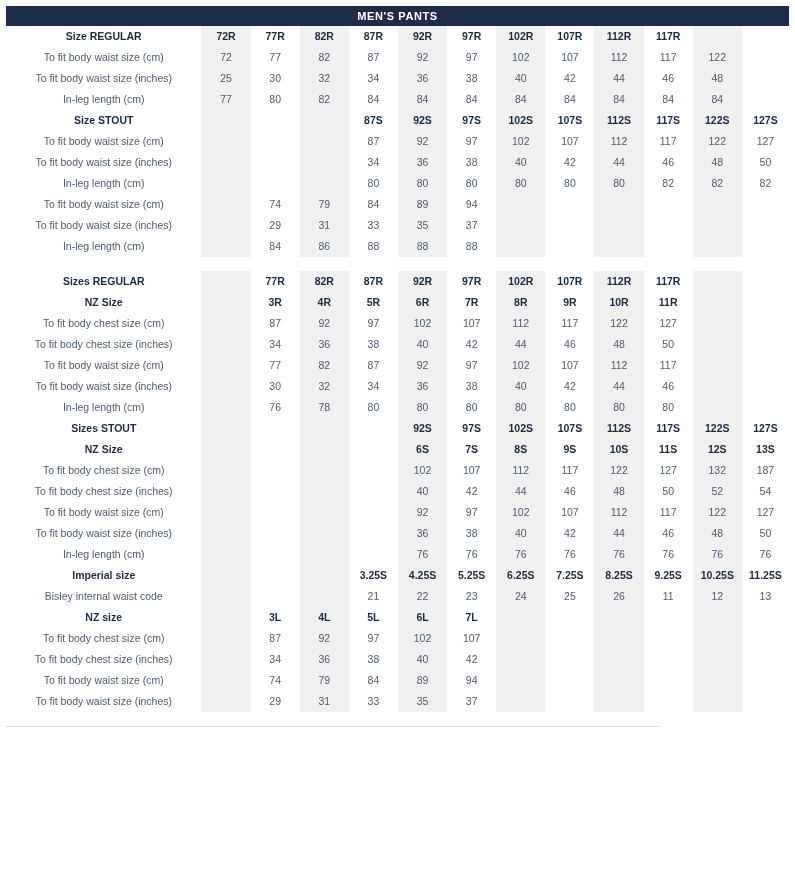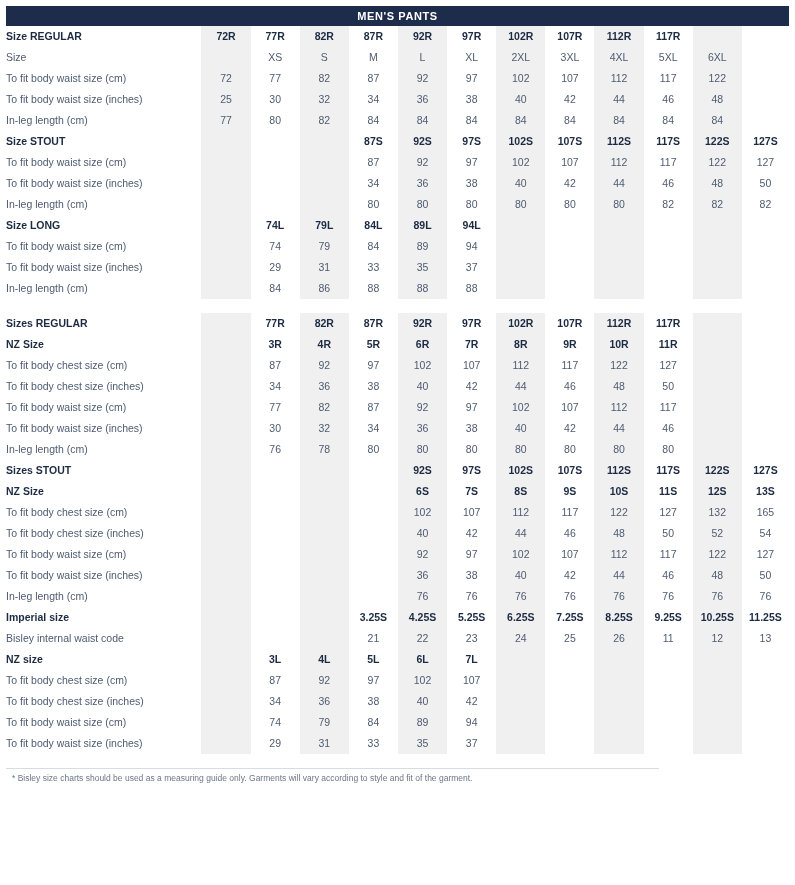--- a/index.html
+++ b/index.html
@@ -37,21 +37,21 @@
     background: #1d2c4b;
     color: #ffffff;
     text-align: center;
     font-size: 11px;
     font-weight: bold;
     letter-spacing: 0.6px;
     height: 20px;
     line-height: 20px;
   }
   .rowlabel {
-    text-align: left;
+    text-align: center;
     padding-left: 6px;
     white-space: nowrap;
     overflow: hidden;
   }
   .cell {
     text-align: center;
   }
   tr.datarow > td {
     height: 21px;
     line-height: 21px;
@@ -117,35 +117,20 @@
           <td class="cell shade">92R</td>
           <td class="cell plain">97R</td>
           <td class="cell shade">102R</td>
           <td class="cell plain">107R</td>
           <td class="cell shade">112R</td>
           <td class="cell plain">117R</td>
           <td class="cell shade"></td>
           <td class="cell plain"></td>
         </tr>
 
-        <tr class="datarow">
-          <td class="rowlabel plain muted">Size</td>
-          <td class="cell shade muted"></td>
-          <td class="cell plain muted">XS</td>
-          <td class="cell shade muted">S</td>
-          <td class="cell plain muted">M</td>
-          <td class="cell shade muted">L</td>
-          <td class="cell plain muted">XL</td>
-          <td class="cell shade muted">2XL</td>
-          <td class="cell plain muted">3XL</td>
-          <td class="cell shade muted">4XL</td>
-          <td class="cell plain muted">5XL</td>
-          <td class="cell shade muted">6XL</td>
-          <td class="cell plain muted"></td>
-        </tr>
 
         <tr class="datarow">
           <td class="rowlabel plain muted">To fit body waist size (cm)</td>
           <td class="cell shade muted">72</td>
           <td class="cell plain muted">77</td>
           <td class="cell shade muted">82</td>
           <td class="cell plain muted">87</td>
           <td class="cell shade muted">92</td>
           <td class="cell plain muted">97</td>
           <td class="cell shade muted">102</td>
@@ -245,35 +230,20 @@
           <td class="cell shade muted">80</td>
           <td class="cell plain muted">80</td>
           <td class="cell shade muted">80</td>
           <td class="cell plain muted">80</td>
           <td class="cell shade muted">80</td>
           <td class="cell plain muted">82</td>
           <td class="cell shade muted">82</td>
           <td class="cell plain muted">82</td>
         </tr>
 
-        <tr class="head">
-          <td class="rowlabel plain">Size LONG</td>
-          <td class="cell shade"></td>
-          <td class="cell plain">74L</td>
-          <td class="cell shade">79L</td>
-          <td class="cell plain">84L</td>
-          <td class="cell shade">89L</td>
-          <td class="cell plain">94L</td>
-          <td class="cell shade"></td>
-          <td class="cell plain"></td>
-          <td class="cell shade"></td>
-          <td class="cell plain"></td>
-          <td class="cell shade"></td>
-          <td class="cell plain"></td>
-        </tr>
 
         <tr class="datarow">
           <td class="rowlabel plain muted">To fit body waist size (cm)</td>
           <td class="cell shade muted"></td>
           <td class="cell plain muted">74</td>
           <td class="cell shade muted">79</td>
           <td class="cell plain muted">84</td>
           <td class="cell shade muted">89</td>
           <td class="cell plain muted">94</td>
           <td class="cell shade muted"></td>
@@ -488,21 +458,21 @@
           <td class="cell plain muted"></td>
           <td class="cell shade muted"></td>
           <td class="cell plain muted"></td>
           <td class="cell shade muted">102</td>
           <td class="cell plain muted">107</td>
           <td class="cell shade muted">112</td>
           <td class="cell plain muted">117</td>
           <td class="cell shade muted">122</td>
           <td class="cell plain muted">127</td>
           <td class="cell shade muted">132</td>
-          <td class="cell plain muted">165</td>
+          <td class="cell plain muted">187</td>
         </tr>
 
         <tr class="datarow">
           <td class="rowlabel plain muted">To fit body chest size (inches)</td>
           <td class="cell shade muted"></td>
           <td class="cell plain muted"></td>
           <td class="cell shade muted"></td>
           <td class="cell plain muted"></td>
           <td class="cell shade muted">40</td>
           <td class="cell plain muted">42</td>
@@ -672,15 +642,14 @@
           <td class="cell shade muted"></td>
           <td class="cell plain muted"></td>
           <td class="cell shade muted"></td>
           <td class="cell plain muted"></td>
         </tr>
       </tbody>
     </table>
   </div>
 
   <div class="divider"></div>
-  <div class="footnote">* Bisley size charts should be used as a measuring guide only. Garments will vary according to style and fit of the garment.</div>
 
 </div>
 
 </body></html>

